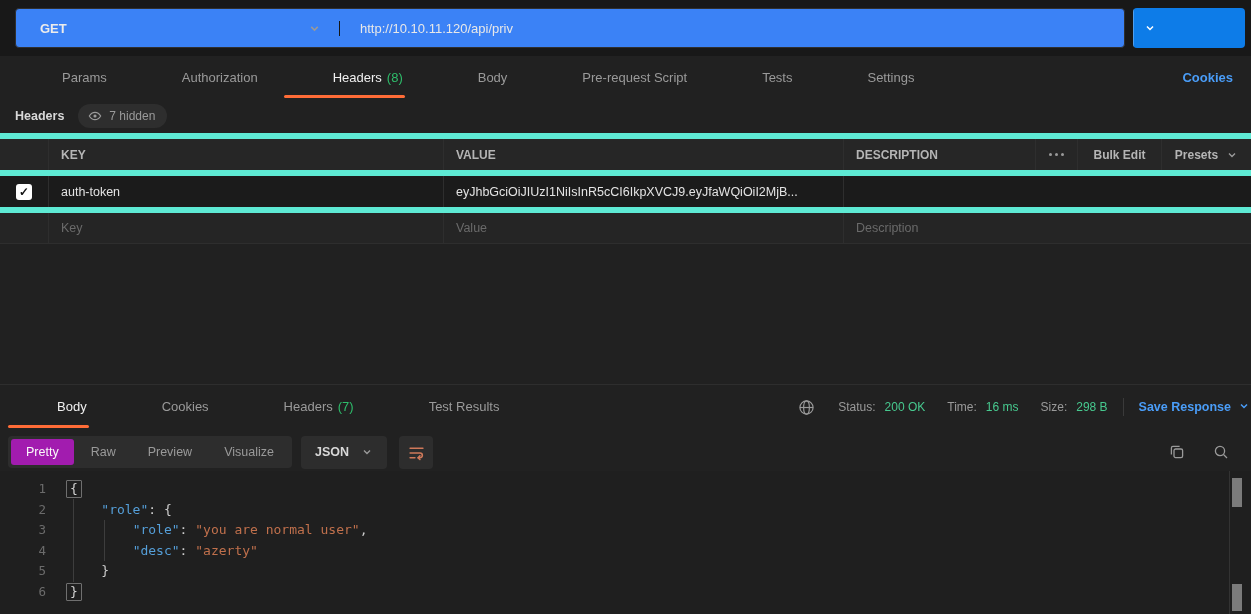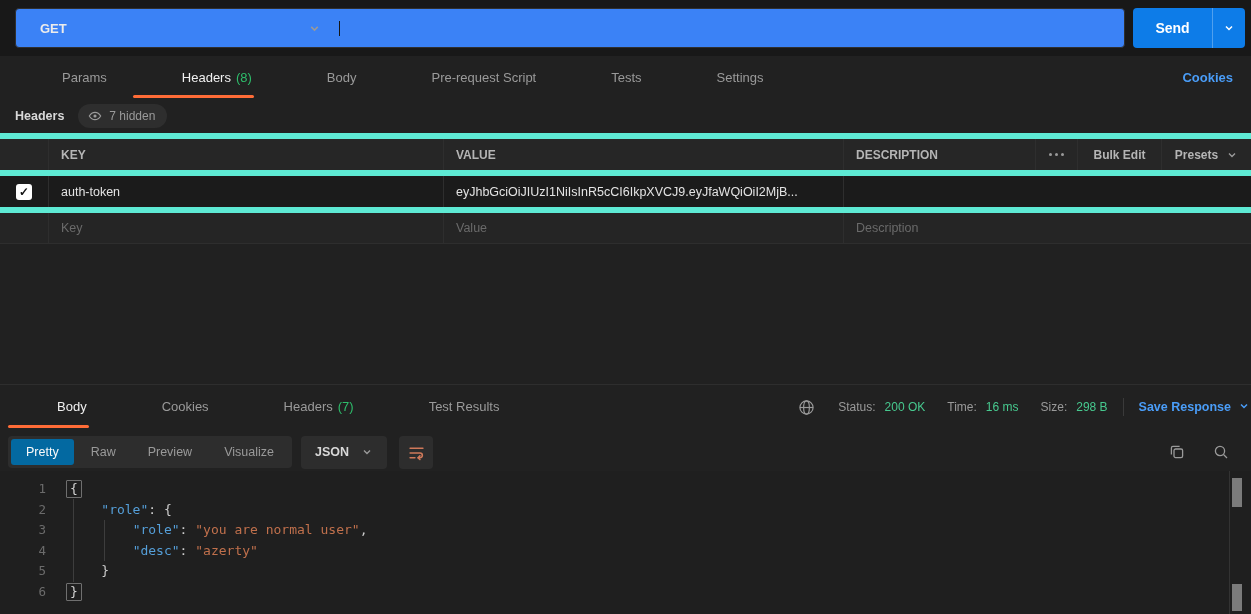--- a/index.html
+++ b/index.html
@@ -86,21 +86,21 @@
   .vdiv { width:1px; height:18px; background:#3a3a3a; margin:0 6px; }
   .save-resp { display:flex; align-items:flex-start; gap:7px; color:#4a9df8; font-weight:700;
     font-size:12.5px; cursor:pointer; }
   .globe-wrap { margin-right:14px; cursor:pointer; }
 
   
   .resp-toolbar { position:absolute; top:433px; left:0; right:0; height:38px; display:flex;
     align-items:center; padding-left:8px; gap:9px; }
   .view-group { display:flex; background:#2d2d2d; border-radius:4px; padding:3px; gap:2px; }
   .view-btn { padding:6px 15px; border-radius:3px; color:#9a9a9a; font-size:12.5px; cursor:pointer; }
-  .view-btn.active { background:#0369a1; color:#fafafa;text-align:center; }
+  .view-btn.active { background:#a21caf; color:#fafafa;text-align:center; }
   .lang-select { display:flex; align-items:center; gap:12px; background:#2d2d2d; border-radius:4px;
     height:33px; padding:0 14px; color:#d8d8d8; font-weight:700; font-size:12.5px; cursor:pointer; }
   .wrap-btn { width:34px; height:33px; background:#2d2d2d; border-radius:4px; display:flex;
     align-items:center; justify-content:center; cursor:pointer; margin-left:3px; }
   .resp-icons { position:absolute; right:22px; top:0; height:38px; display:flex;
     align-items:center; gap:28px; }
   .icon-btn { cursor:pointer; }
 
   
   .code-area { position:absolute; top:471px; left:0; right:0; bottom:0; background:#1f1f1f;
@@ -131,39 +131,42 @@
   <div class="topbar">
     <div class="url-container">
       <div class="method-select">
         <span class="method-label">GET</span>
         <span style="color:#9a9a9a">
           <svg width="13" height="13" viewBox="0 0 12 12" fill="none" stroke="currentColor" stroke-width="1.4">
               <path d="M3 4.5l3 3 3-3"></path>
             </svg>
         </span>
       </div>
+      <div class="url-field">
+        <span>http://10.10.11.120/api/priv</span>
+      </div>
     </div>
     <div class="send-group">
-      <div class="send-main">
-        <span>Send</span>
-      </div>
       <div class="send-split">
         <span>
           <svg width="12" height="12" viewBox="0 0 12 12" fill="none" stroke="currentColor" stroke-width="1.5">
               <path d="M3 4.5l3 3 3-3"></path>
             </svg>
         </span>
       </div>
     </div>
   </div>
 
   <div class="req-tabs-row">
     <div class="tabs" id="request-tabs">
         <div class="tab">
           <span class="t-label">Params</span>
+        </div>
+        <div class="tab">
+          <span class="t-label">Authorization</span>
         </div>
         <div class="tab active">
           <span class="t-label">Headers</span>
           <span class="t-count">(8)</span>
           <div class="underline"></div>
         </div>
         <div class="tab">
           <span class="t-label">Body</span>
         </div>
         <div class="tab">

